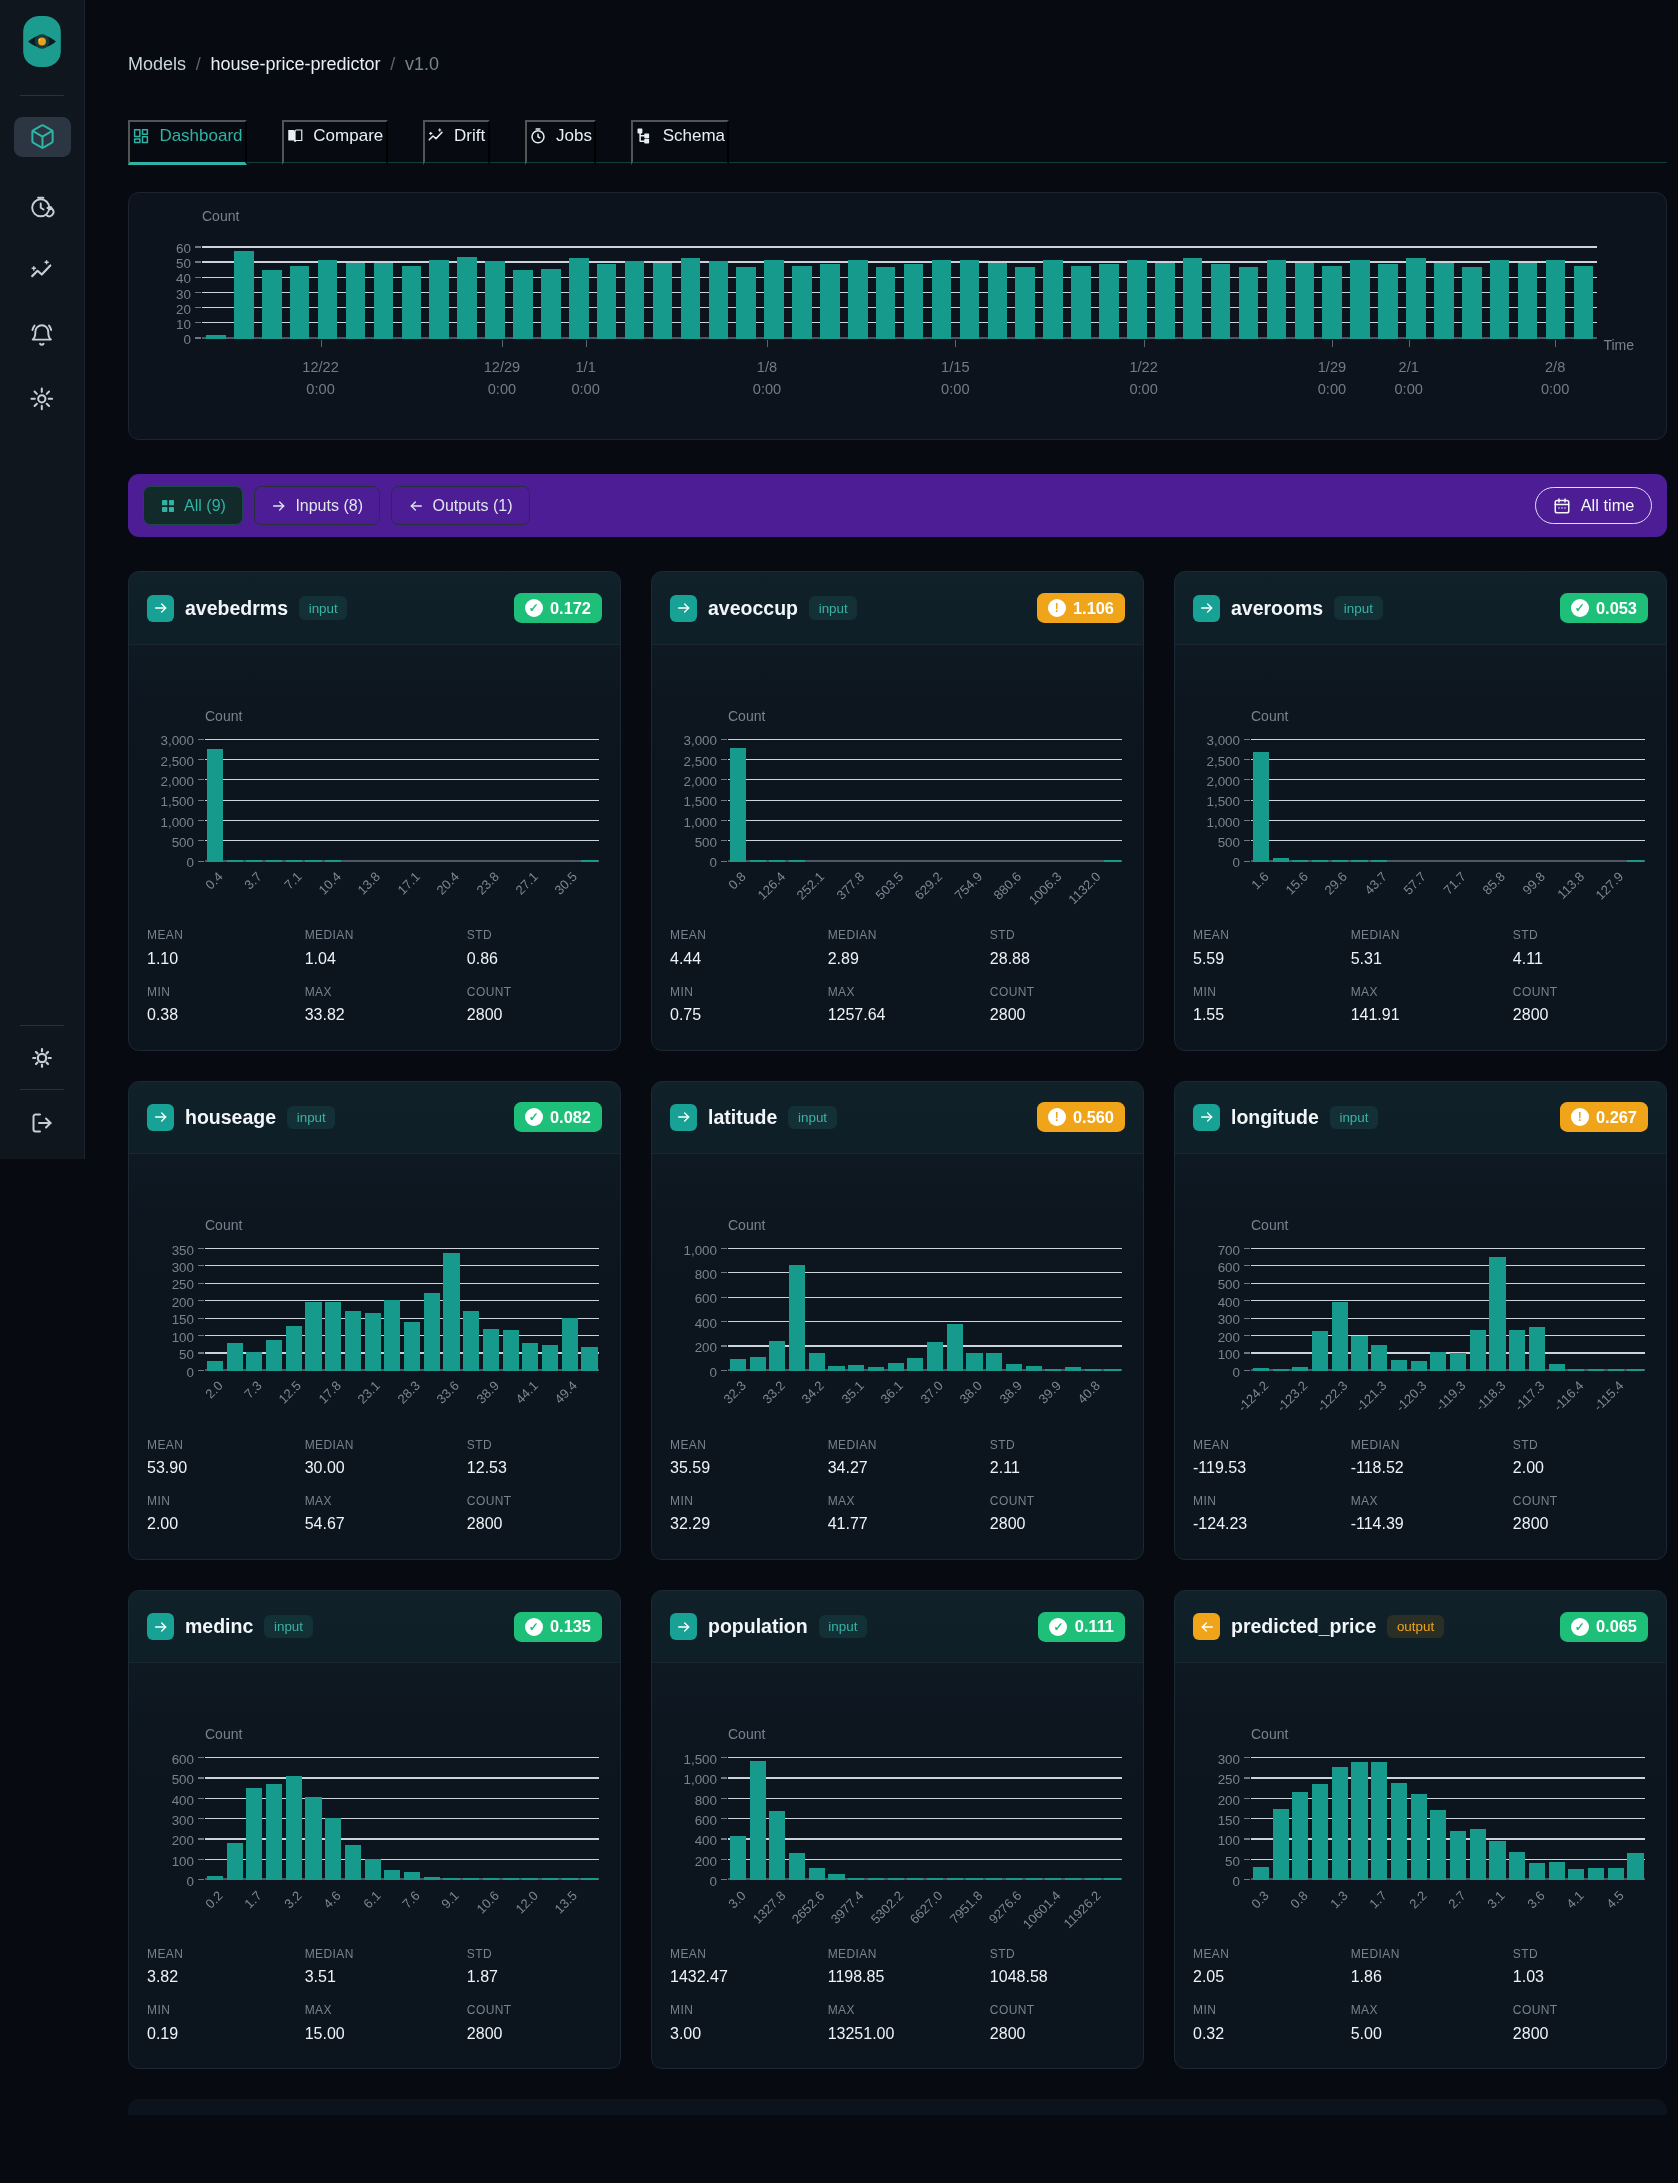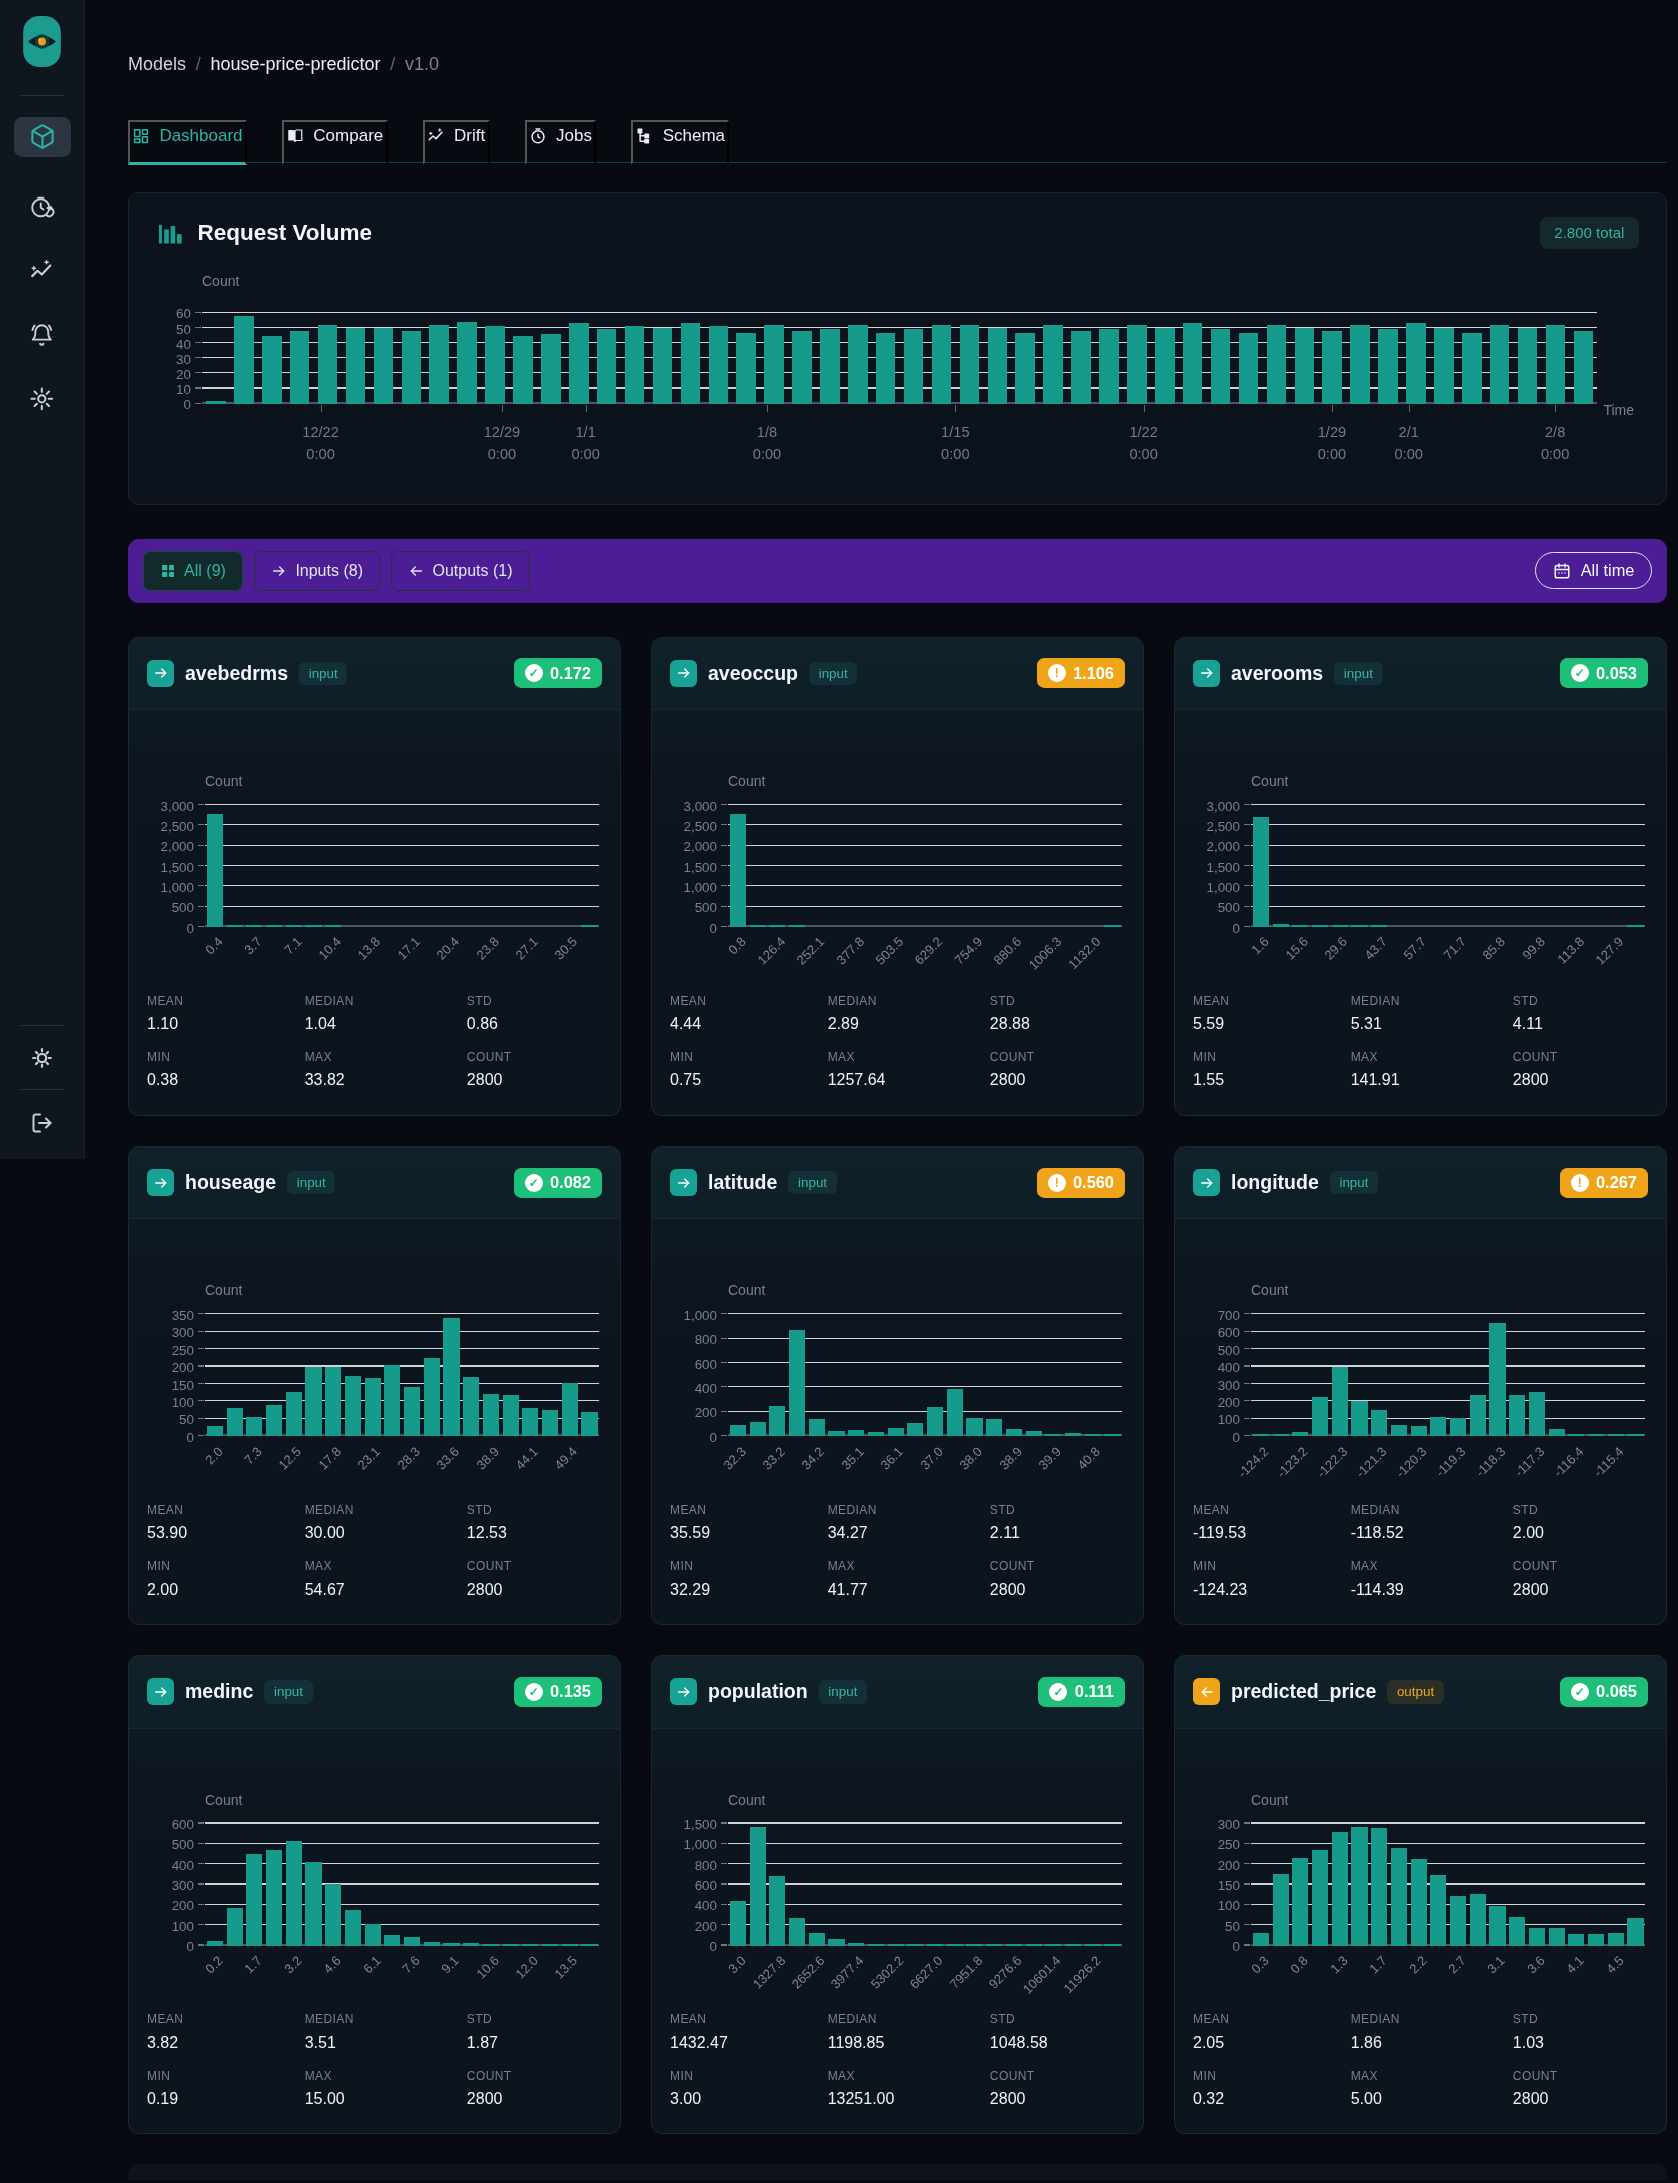--- a/index.html
+++ b/index.html
@@ -232,30 +232,20 @@
             <rect x="12" y="9.5" width="4.5" height="4.5" fill="currentColor"></rect>
             <rect x="12" y="16.5" width="4.5" height="4.5" fill="currentColor"></rect>
             <path d="M5.5 7.5v11.5h6.5M5.5 11.75h6.5"></path>
           </svg>
         </span>
         <span>Schema</span>
       </button>
     </div>
 
   <section class="vol-card">
-    <div class="vol-head">
-      <svg width="28" height="28" viewBox="0 0 24 24" fill="#1b9c8f">
-        <rect x="2.5" y="5" width="2.6" height="16"></rect>
-        <rect x="7" y="9" width="4" height="12"></rect>
-        <rect x="12.5" y="6" width="4" height="15"></rect>
-        <rect x="18" y="13" width="4" height="8"></rect>
-      </svg>
-      <span class="vol-title">Request Volume</span>
-      <span class="vol-total">2.800 total</span>
-    </div>
     <div class="vol-body">
       <div class="count-lab vol-count">Count</div>
       <div class="vol-wrap">
         <div class="plot" id="vol-plot" style="height:91px">
             <div class="gline zero" style="bottom: 0%;"></div>
             <span class="ylab" style="bottom: calc(0% - 0.6px); transform: translateY(50%);">0</span>
             <span class="ydash" style="bottom: 0%;"></span>
             <div class="gline" style="bottom: 16.6667%;"></div>
             <span class="ylab" style="bottom: calc(16.6667% - 0.6px); transform: translateY(50%);">10</span>
             <span class="ydash" style="bottom: 16.6667%;"></span>

